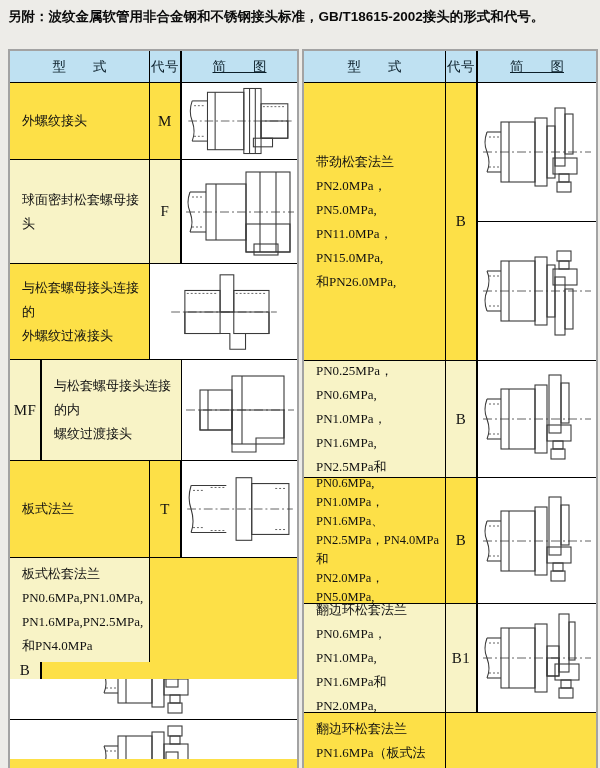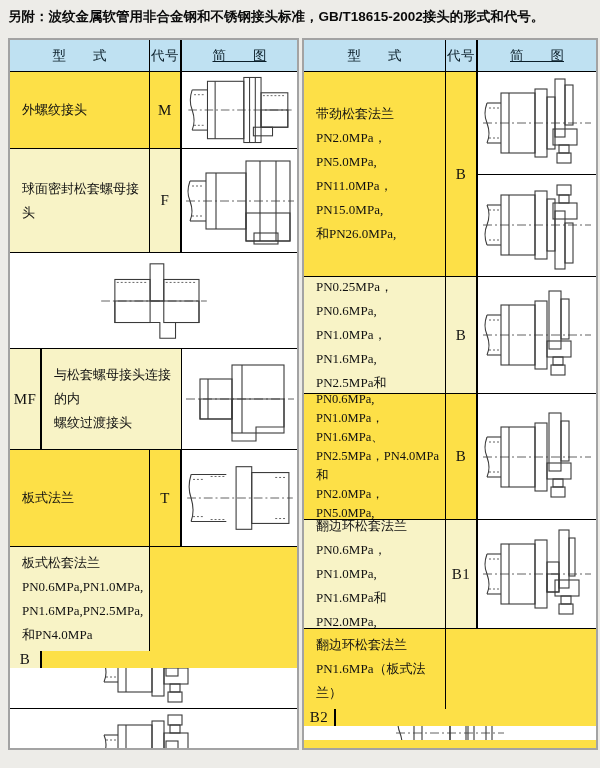--- a/index.html
+++ b/index.html
@@ -4,21 +4,21 @@
 <style>
   html,body{margin:0;padding:0;}
   .page{
     width:600px;height:768px;background:#edece8;overflow:hidden;
     font-family:"Liberation Serif","DejaVu Serif",serif;color:#111;
     position:relative;
   }
   .title{
     font-family:"Liberation Sans","DejaVu Sans",sans-serif;
     font-weight:bold;font-size:13.5px;line-height:18px;
-    padding:8px 6px 12px 8px;color:#0a0a0a;white-space:nowrap;
+    padding:8px 6px 23px 8px;color:#0a0a0a;white-space:nowrap;
   }
   .tables{display:flex;margin-left:8px;gap:3px;}
   .tbl{background:#fde047;border:2px solid #a3a3a3;}
   #tleft{width:287px;}
   #tright{width:292px;}
   .row{display:flex;box-sizing:border-box;border-bottom:1px solid #000;}
   .row:last-child{border-bottom:none;flex-direction:column;}
   .cell{box-sizing:border-box;display:flex;align-items:center;overflow:hidden;}
   .c-type{width:140px;border-right:1px solid #000;padding:4px 6px 4px 12px;
           font-size:13px;line-height:24px;white-space:pre-line;}
@@ -103,20 +103,22 @@
               <rect x="62" y="6" width="44" height="80" class="ln" fill="none"></rect>
               <line x1="76" y1="6" x2="76" y2="86" class="ln"></line>
               <line x1="92" y1="6" x2="92" y2="86" class="ln"></line>
               <rect x="62" y="58" width="44" height="28" class="ln" fill="url(#hch)"></rect>
               <rect x="70" y="78" width="24" height="11" class="ln" fill="url(#hch)"></rect>
             </svg>
           </div>
       </div>
 
       <div class="row" style="height:96px">
+        <div class="cell c-type">与松套螺母接头连接的
+外螺纹过液接头</div>
         <div class="cell c-diag">
             <svg viewBox="0 0 112 92" width="112" height="90">
               <line x1="2" y1="46" x2="110" y2="46" class="cl"></line>
               <rect x="16" y="24" width="36" height="44" class="ln" fill="none"></rect>
               <line x1="18" y1="27" x2="50" y2="27" class="dt"></line>
               <rect x="52" y="8" width="14" height="38" class="ln" fill="none"></rect>
               <rect x="66" y="24" width="36" height="44" class="ln" fill="none"></rect>
               <line x1="68" y1="27" x2="100" y2="27" class="dt"></line>
               <path d="M16,46 H102 V68 H78 V84 H62 V68 H16 Z" class="ln" fill="url(#hch)"></path>
             </svg>
@@ -210,21 +212,21 @@
       </div>
     </div>
 
     <div class="tbl" id="tright">
       <div class="row head" style="height:32px">
         <div class="cell c-type">型　　式</div>
         <div class="cell c-code">代号</div>
         <div class="cell c-diag">简　　图</div>
       </div>
 
-      <div class="row" style="height:205px">
+      <div class="row" style="height:278px">
         <div class="cell c-type">带劲松套法兰
 PN2.0MPa，PN5.0MPa,
 PN11.0MPa，PN15.0MPa,
 和PN26.0MPa,</div>
         <div class="cell c-code">B</div>
         <div class="cell c-diag split">
           <div class="sub">
               <svg viewBox="0 0 112 92" width="112" height="92">
                 <line x1="2" y1="46" x2="110" y2="46" class="cl"></line>
                 <path d="M6,26 q -4,11 0,20 q 4,11 0,20" class="ln"></path>

